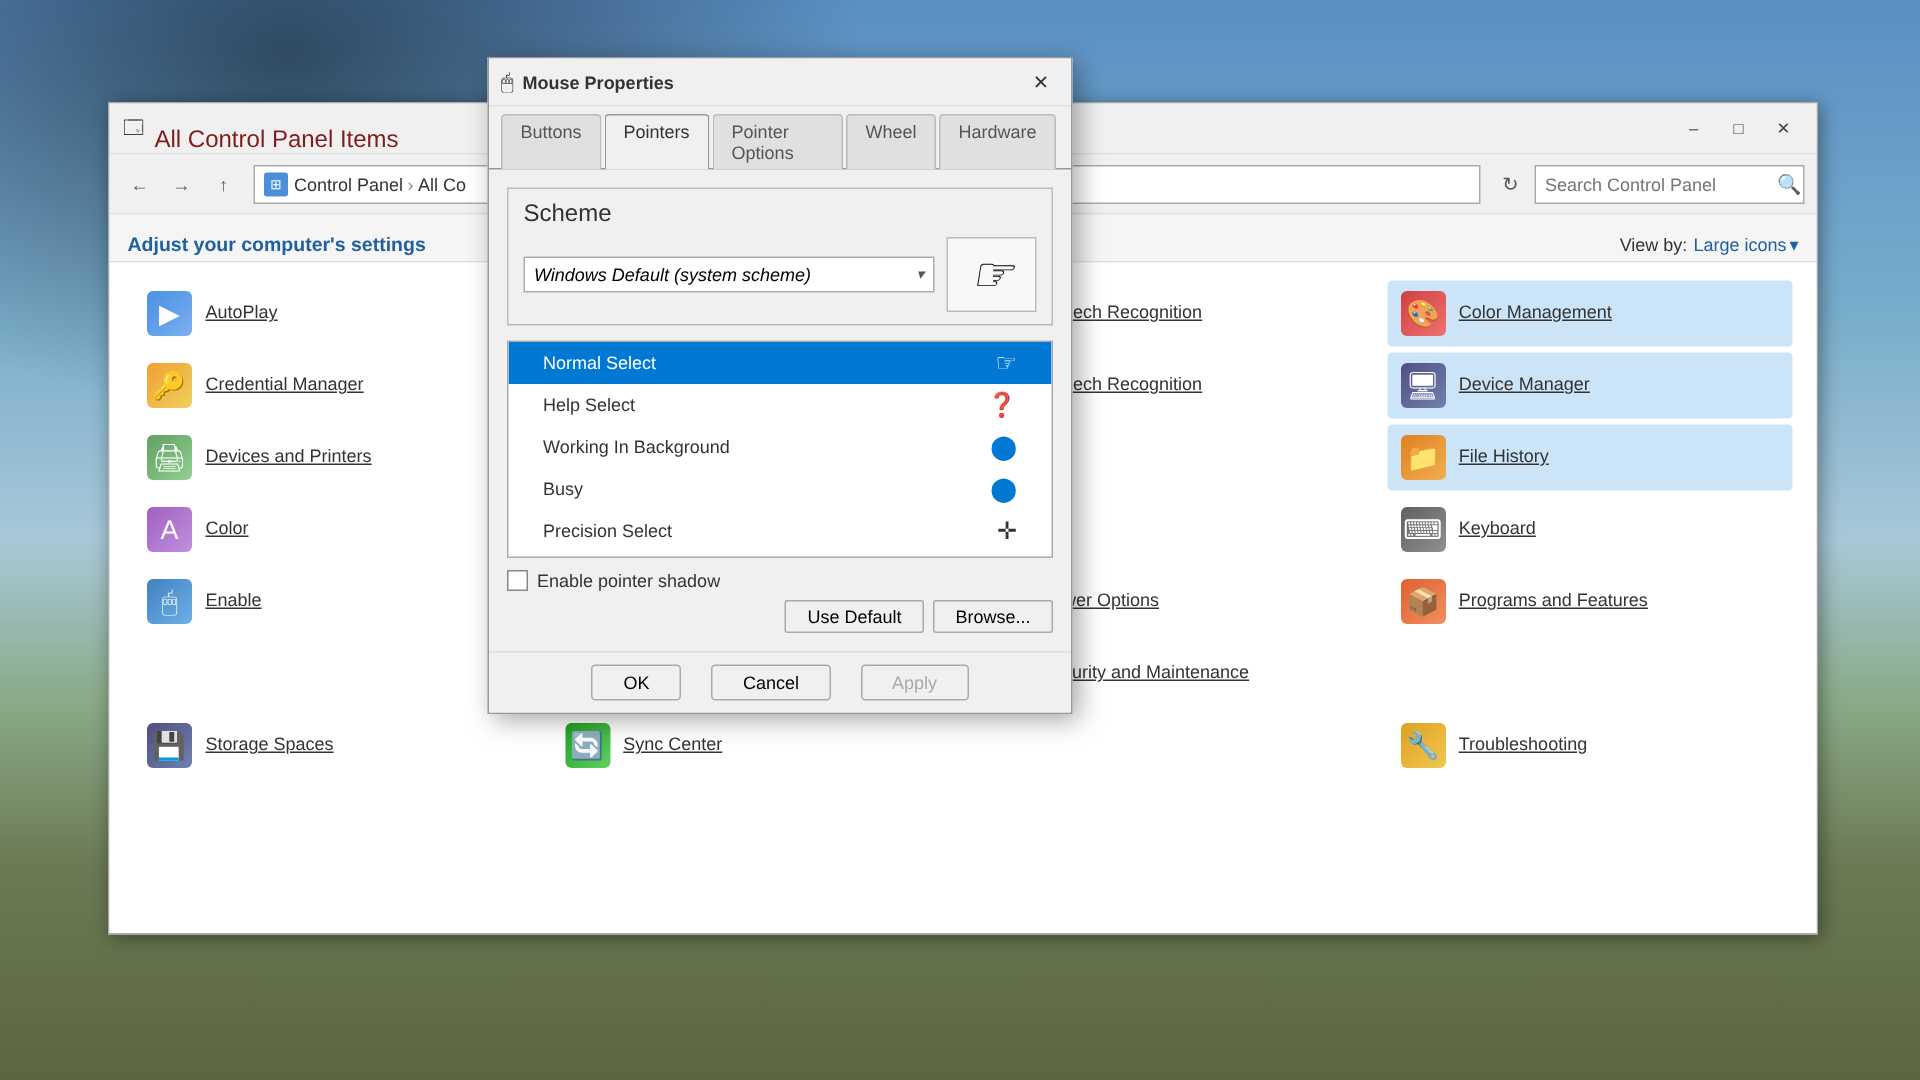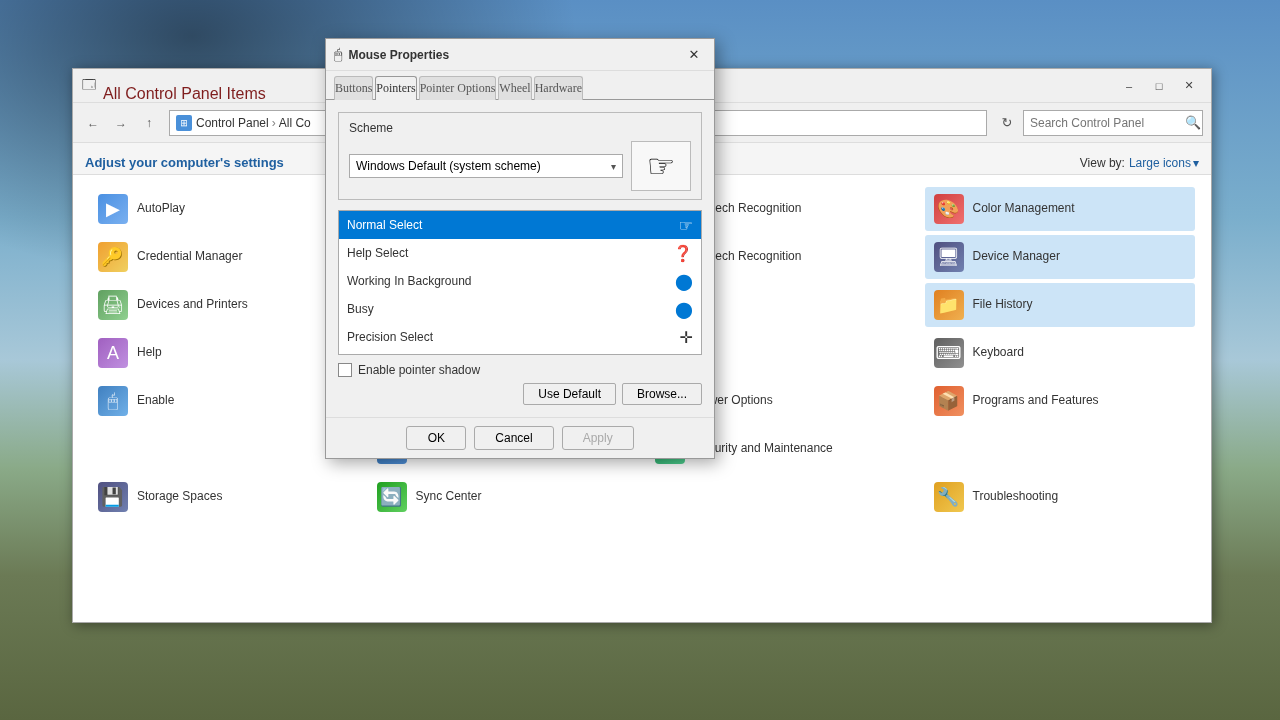--- a/index.html
+++ b/index.html
@@ -215,20 +215,21 @@
       flex-shrink: 0;
       display: flex;
       align-items: center;
       justify-content: center;
       font-size: 22px;
     }
     .cp-item-label {
       font-size: 12px;
       color: #333;
       line-height: 1.3;
+      text-decoration: underline;
     }
 
     
     .dialog-overlay {
       position: absolute;
       inset: 0;
       z-index: 100;
       pointer-events: none;
     }
     .mouse-dialog {
@@ -274,32 +275,31 @@
 
     
     .dialog-tabs {
       display: flex;
       background: #f0f0f0;
       border-bottom: 1px solid #999;
       padding: 4px 8px 0;
       gap: 0;
     }
     .dialog-tab {
-      padding: 4px 0;
+      padding: 4px 12px;
       font-size: 12px;
       cursor: pointer;
       border: 1px solid #bbb;
       border-bottom: none;
       background: #e0e0e0;
       color: #555;
       margin-right: 2px;
       border-radius: 3px 3px 0 0;
       position: relative;
       bottom: -1px;
-      font-family: Liberation Serif, serif;
     }
     .dialog-tab.active {
       background: #f0f0f0;
       color: #333;
       border-color: #999;
       border-bottom-color: #f0f0f0;
       z-index: 2;
     }
 
     
@@ -308,28 +308,29 @@
       flex: 1;
     }
 
     
     .scheme-group {
       border: 1px solid #bbb;
       padding: 8px 10px;
       margin-bottom: 10px;
     }
     .scheme-label {
-      font-size: 12px;
+      font-size: 16px;
       color: #333;
       margin-bottom: 6px;
     }
     .scheme-row {
       display: flex;
       align-items: center;
       gap: 8px;
+      font-style: italic;
     }
     .scheme-dropdown {
       flex: 1;
       height: 24px;
       border: 1px solid #aaa;
       background: #fff;
       display: flex;
       align-items: center;
       padding: 0 6px;
       font-size: 12px;
@@ -370,21 +371,21 @@
     }
     .cursor-list {
       border: 1px solid #aaa;
       background: #fff;
       height: 145px;
       overflow-y: auto;
     }
     .cursor-item {
       display: flex;
       align-items: center;
-      padding: 4px 8px;
+      padding: 4px 23px;
       font-size: 12px;
       color: #333;
       cursor: pointer;
       height: 28px;
     }
     .cursor-item.selected { background: #0078d4; color: #fff; }
     .cursor-item-name { flex: 1; }
     .cursor-item-icon { font-size: 16px; }
 
     .pointer-shadow-row {
@@ -414,21 +415,21 @@
       border: 1px solid #aaa;
       background: #f0f0f0;
       cursor: pointer;
       border-radius: 2px;
     }
 
     
     .dialog-footer {
       display: flex;
       justify-content: center;
-      gap: 8px;
+      gap: 20px;
       padding: 8px 12px;
       border-top: 1px solid #ddd;
       background: #f0f0f0;
     }
     .footer-btn {
       padding: 4px 20px;
       font-size: 12px;
       border: 1px solid #aaa;
       background: #f0f0f0;
       cursor: pointer;
@@ -608,21 +609,21 @@
       <div class="cp-icon">
         <div class="cp-icon-inner icon-file-hist">📁</div>
       </div>
       <span class="cp-item-label">File History</span>
     </div>
 
     <div class="cp-item">
       <div class="cp-icon">
         <div class="cp-icon-inner icon-fonts">A</div>
       </div>
-      <span class="cp-item-label">Help</span>
+      <span class="cp-item-label">Color</span>
     </div>
 
     <div class="cp-item">
       <div class="cp-icon">
         <div class="cp-icon-inner icon-windows">🛡</div>
       </div>
       <span class="cp-item-label">Windows Defender</span>
     </div>
 
     <div class="cp-item">

